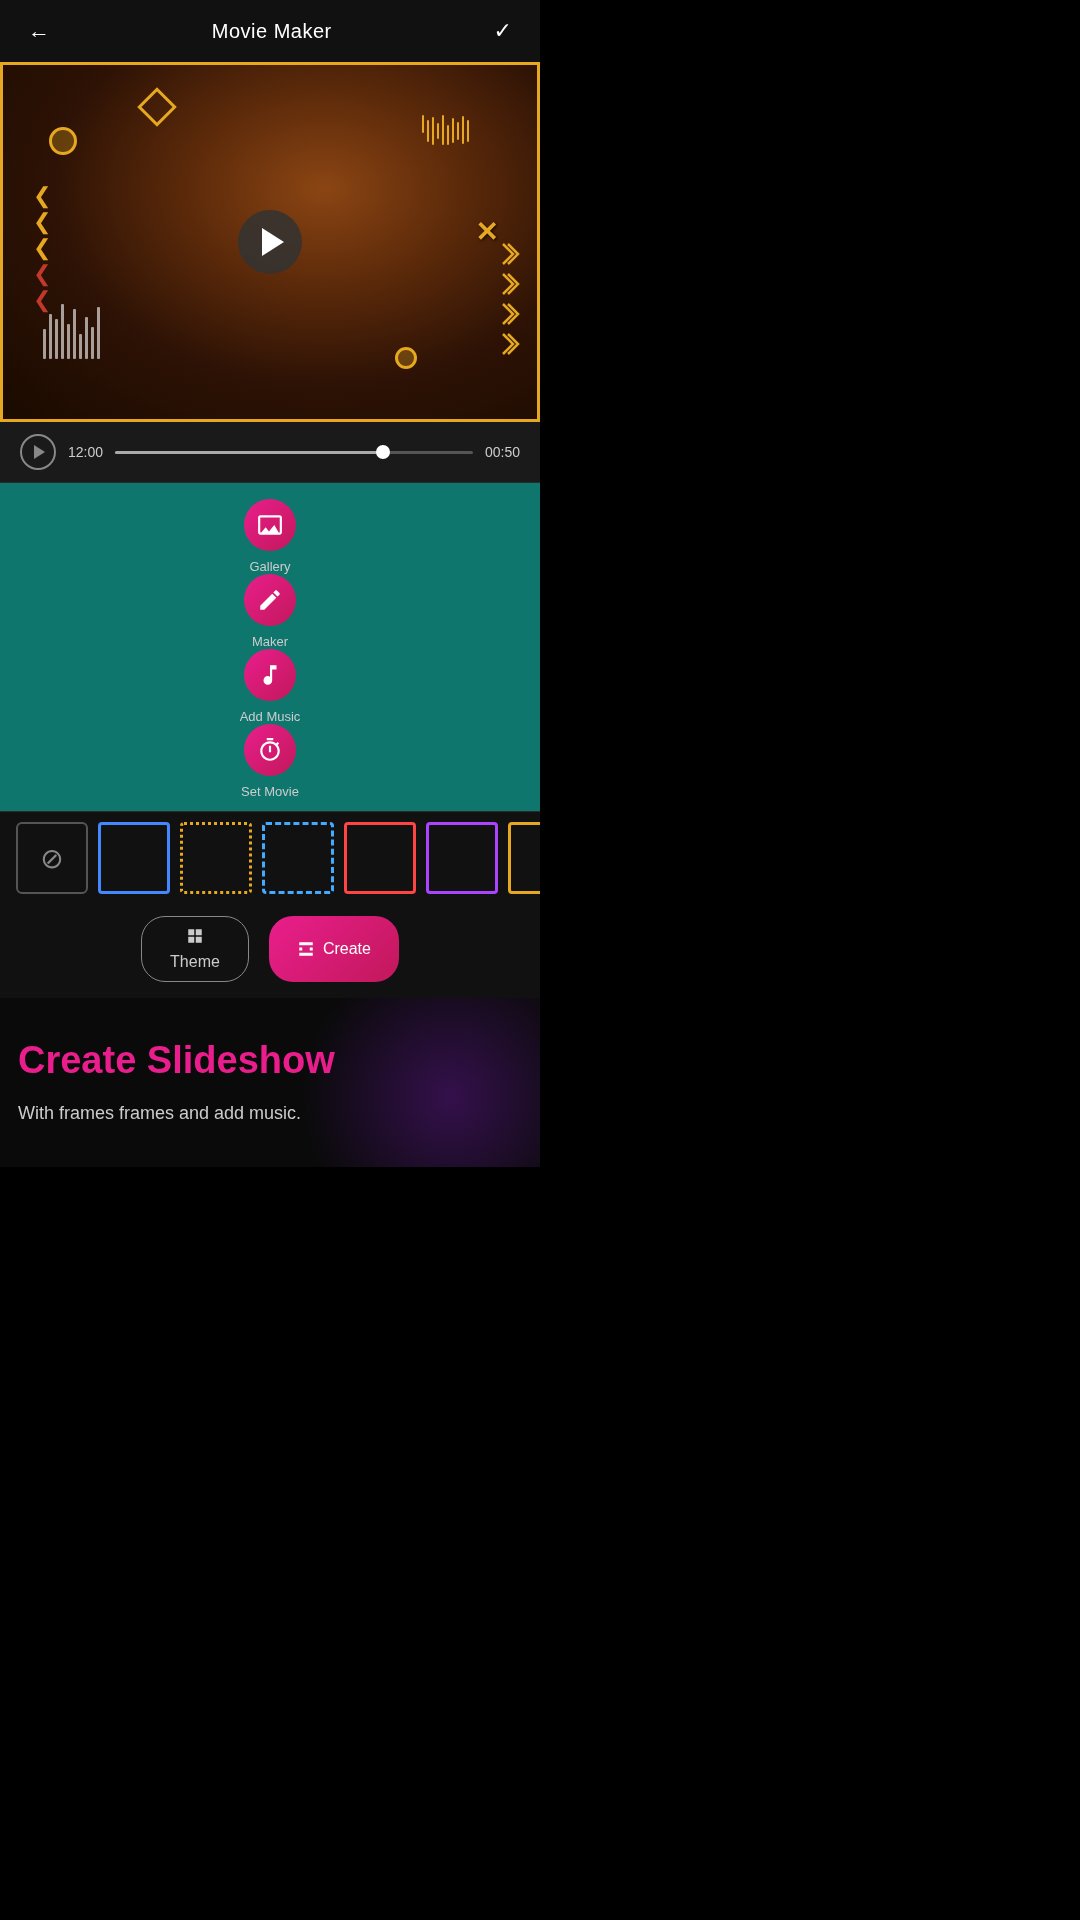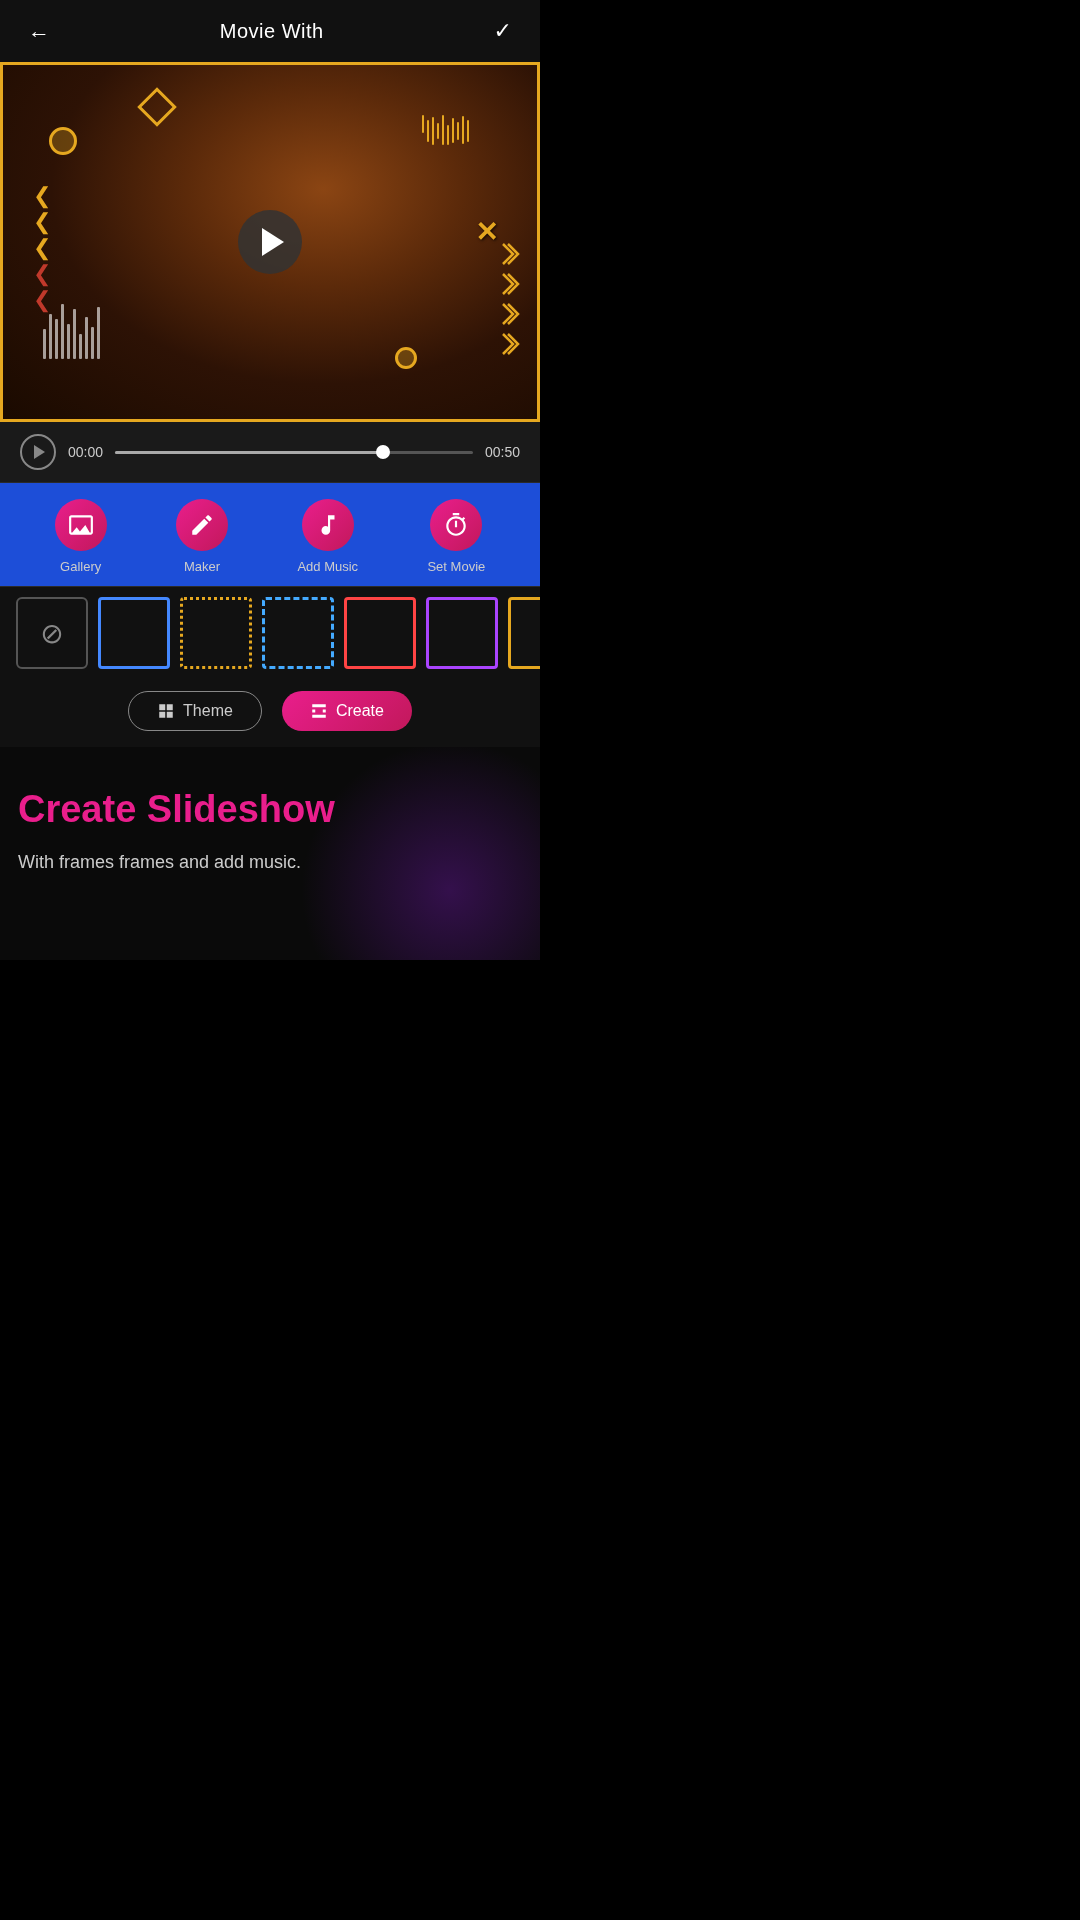--- a/index.html
+++ b/index.html
@@ -246,26 +246,27 @@
       left: 75%;
       transform: translate(-50%, -50%);
       width: 14px;
       height: 14px;
       background: #fff;
       border-radius: 50%;
     }
 
     
     .tools-row {
-      background: #1d4ed8;
+      background: #0f766e;
       display: flex;
       justify-content: space-around;
       align-items: center;
       padding: 16px 20px 12px;
       border-top: 1px solid #2a2a2a;
+      flex-direction: column;
     }
 
     .tool-item {
       display: flex;
       flex-direction: column;
       align-items: center;
       gap: 8px;
       cursor: pointer;
     }
 
@@ -366,20 +367,21 @@
       cursor: pointer;
       display: flex;
       align-items: center;
       gap: 8px;
     }
 
     .tab-btn-theme {
       background: transparent;
       border: 1.5px solid #888;
       color: #ccc;
+      flex-direction: column;
     }
 
     .tab-btn-frame {
       background: linear-gradient(135deg, #e91e8c, #c2185b);
       border: none;
       color: #fff;
     }
 
     
     .bottom-section {
@@ -422,21 +424,21 @@
       z-index: 2;
     }
   </style>
 </head>
 <body>
 
 <div class="phone-shell">
 
   <div class="top-bar">
     <span class="top-bar-icon">←</span>
-    <span class="top-bar-title">Movie With</span>
+    <span class="top-bar-title">Movie Maker</span>
     <span class="top-bar-icon">✓</span>
   </div>
 
   <div class="video-container">
     <div class="video-frame">
       <div class="video-bg">
 
         <div class="video-overlay">
 
           <div class="deco-circle-tl"></div>
@@ -511,21 +513,21 @@
         </div>
 
       </div>
     </div>
   </div>
 
   <div class="timeline-bar">
     <div class="timeline-play-btn">
       <div class="timeline-play-triangle"></div>
     </div>
-    <span class="time-label">00:00</span>
+    <span class="time-label">12:00</span>
     <div class="progress-track">
       <div class="progress-fill"></div>
       <div class="progress-thumb"></div>
     </div>
     <span class="time-label">00:50</span>
   </div>
 
   <div class="tools-row">
     <div class="tool-item">
       <div class="tool-icon-circle">

